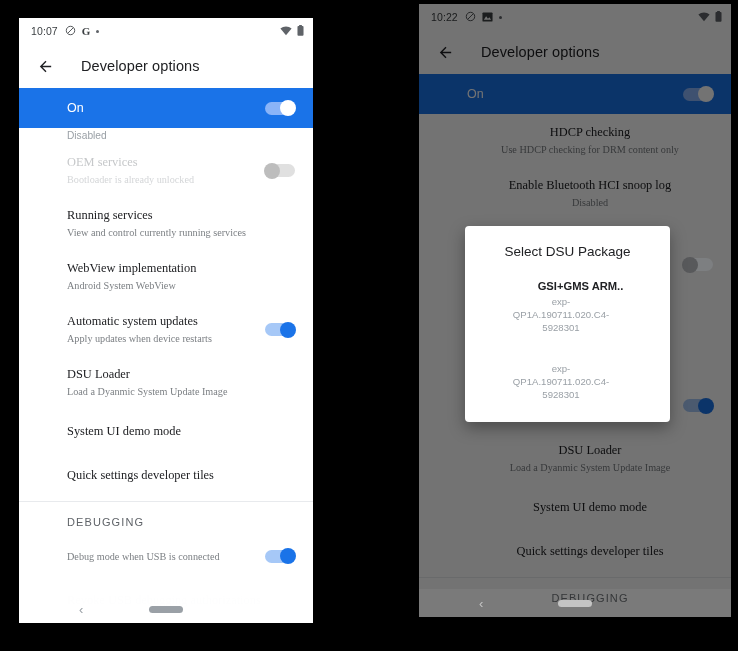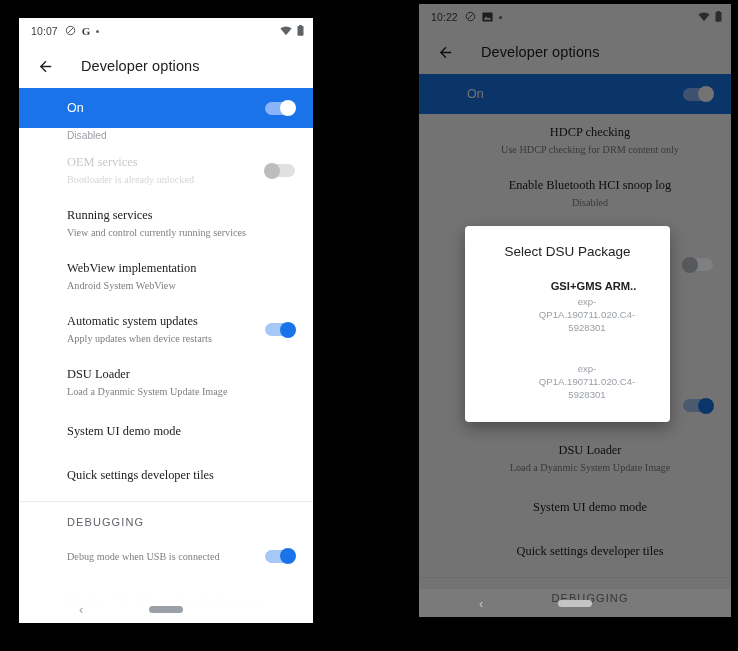--- a/index.html
+++ b/index.html
@@ -223,21 +223,21 @@
     box-shadow: 0 6px 16px rgba(0,0,0,.34);
     padding: 18px 0 14px 0;
   }
   .dialog-title {
     font-size: 13.5px;
     color: #202124;
     padding: 0 20px 14px 20px;
     font-weight: 400;
   }
   .dialog-item {
-    padding: 6px 20px 6px 72px;
+    padding: 6px 20px 6px 46px;
   }
   .dialog-item + .dialog-item { margin-top: 14px; }
   .dialog-item .di-title {
     font-size: 11.2px;
     color: #202124;
     font-weight: 700;
     line-height: 1.35;
   }
   .dialog-item .di-sub {
     font-size: 9.6px;

